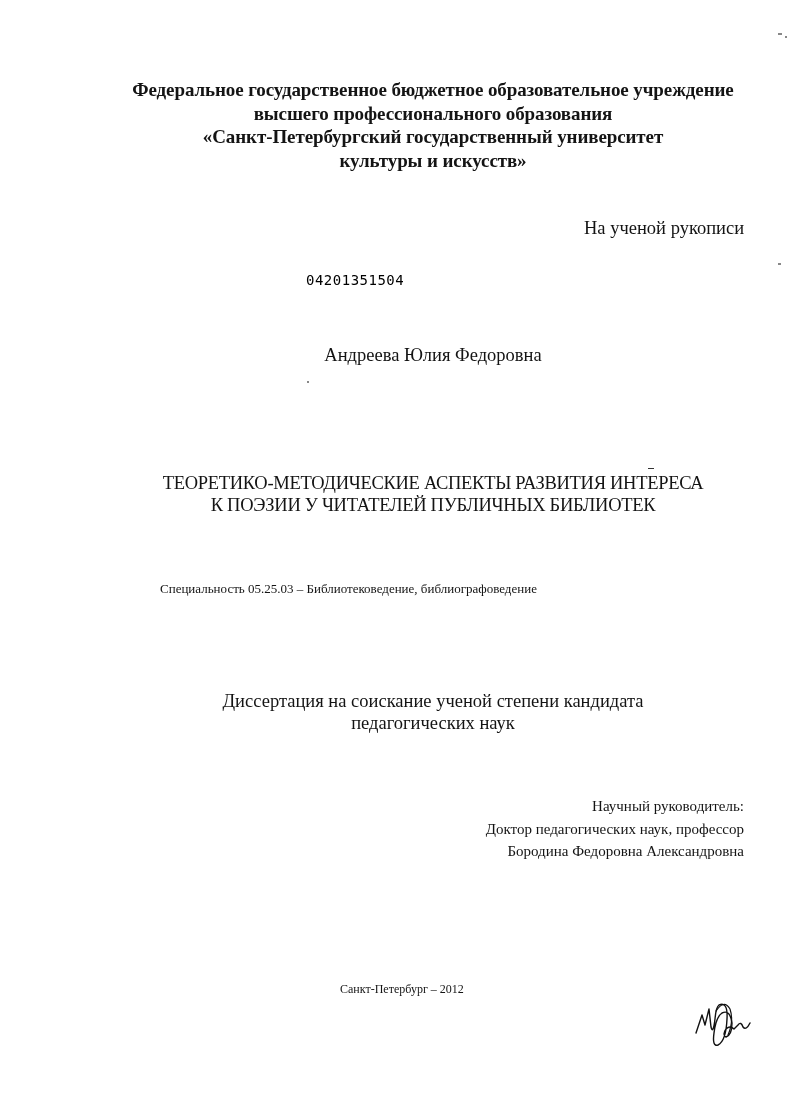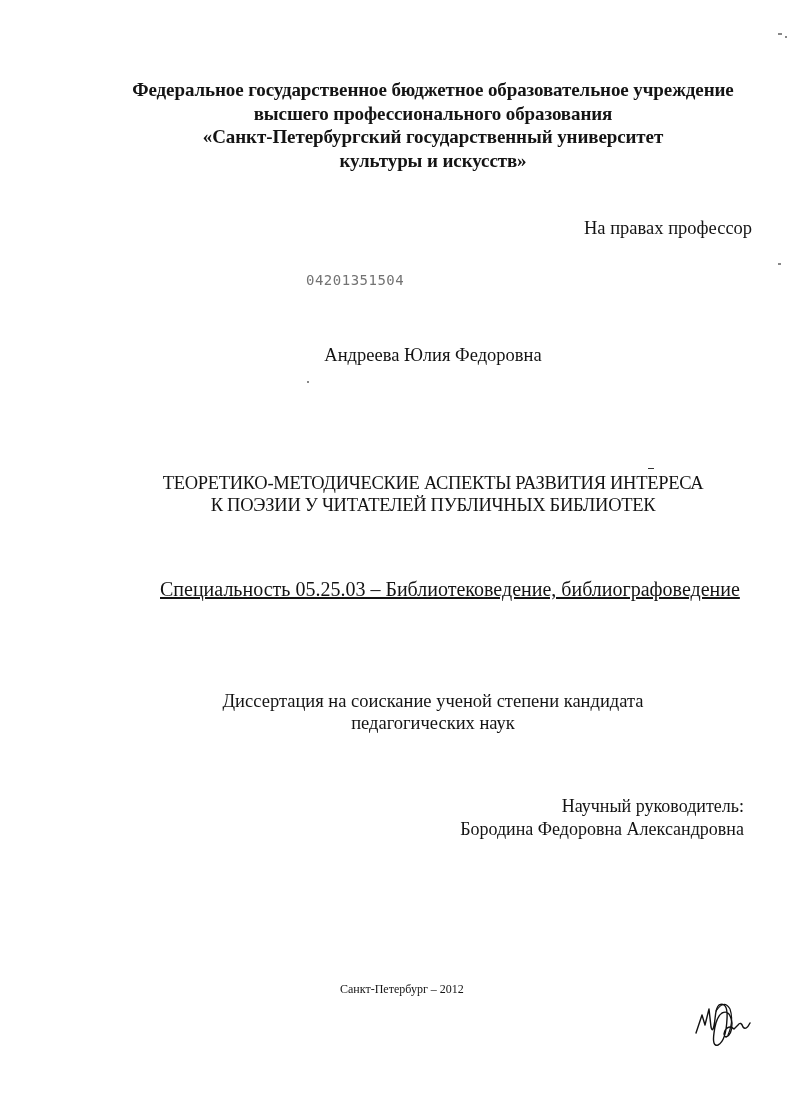--- a/index.html
+++ b/index.html
@@ -28,57 +28,56 @@
     .rights {
       left: 584px; top: 218px;
       font-size: 18.5px;
       white-space: nowrap;
     }
     .code {
       left: 306px; top: 272px;
       font-family: "DejaVu Sans Mono", "Liberation Mono", monospace;
       font-size: 14px;
       letter-spacing: 0.5px;
-      color: #737373;
+      color: #000000;
       white-space: nowrap;
       transform: scaleY(1.05);
     }
     .author {
       left: 0; top: 345px; width: 866px;
       text-align: center;
       font-size: 18.5px;
       white-space: nowrap;
     }
     .title {
       left: 0; top: 472px; width: 866px;
       text-align: center;
       font-size: 18.5px;
       line-height: 22px;
       letter-spacing: -0.3px;
     }
     .title div { white-space: nowrap; }
     .specialty {
       left: 160px; top: 578px;
-      font-size: 20px;
+      font-size: 13px;
       line-height: 22px;
-      text-decoration: underline;
     }
     .specialty .line1 { white-space: nowrap; }
     .specialty .line2 { padding-left: 211px; white-space: nowrap; }
     .degree {
       left: 0; top: 690px; width: 866px;
       text-align: center;
       font-size: 18.5px;
       line-height: 22px;
     }
     .degree div { white-space: nowrap; }
     .supervisor {
       right: 48px; top: 795px;
       text-align: right;
-      font-size: 18px;
+      font-size: 15px;
       line-height: 22.5px;
     }
     .supervisor div { white-space: nowrap; }
     .city {
       left: 340px; top: 982px;
       font-size: 12px;
       white-space: nowrap;
     }
     .signature {
       left: 694px; top: 995px;
@@ -89,21 +88,21 @@
 </head>
 <body>
 
 <div class="abs institution">
   <div>Федеральное государственное бюджетное образовательное учреждение</div>
   <div>высшего профессионального образования</div>
   <div>«Санкт-Петербургский государственный университет</div>
   <div>культуры и искусств»</div>
 </div>
 
-<div class="abs rights">На правах профессор</div>
+<div class="abs rights">На ученой рукописи</div>
 
 <div class="abs code">04201351504</div>
 
 <div class="abs author">Андреева Юлия Федоровна</div>
 
 <div class="abs title">
   <div>ТЕОРЕТИКО-МЕТОДИЧЕСКИЕ АСПЕКТЫ РАЗВИТИЯ ИНТЕРЕСА</div>
   <div>К ПОЭЗИИ У ЧИТАТЕЛЕЙ ПУБЛИЧНЫХ БИБЛИОТЕК</div>
 </div>
 
@@ -111,20 +110,21 @@
   <div class="line1">Специальность 05.25.03  – Библиотековедение, библиографоведение</div>
 </div>
 
 <div class="abs degree">
   <div>Диссертация на соискание ученой степени кандидата</div>
   <div>педагогических наук</div>
 </div>
 
 <div class="abs supervisor">
   <div>Научный руководитель:</div>
+  <div>Доктор педагогических наук, профессор</div>
   <div>Бородина Федоровна Александровна</div>
 </div>
 
 <div class="abs city">Санкт-Петербург – 2012</div>
 
 <svg class="abs signature" viewBox="0 0 70 60" xmlns="http://www.w3.org/2000/svg">
   <path d="M2 38 L8 20 L11 30 L15 14 L17 32 Q19 40 21 24 Q22 12 25 10 Q34 6 33 24 Q32 46 24 50 Q18 52 20 38 Q22 22 28 18 Q36 14 38 28 Q38 40 32 42 Q28 40 32 34 Q36 30 40 34 L44 30 Q47 26 49 32 Q52 36 56 28" fill="none" stroke="#111" stroke-width="1.4" stroke-linecap="round" stroke-linejoin="round"></path>
   <path d="M22 16 Q30 4 36 14 Q40 26 34 40" fill="none" stroke="#111" stroke-width="1.2" stroke-linecap="round"></path>
 </svg>
 

